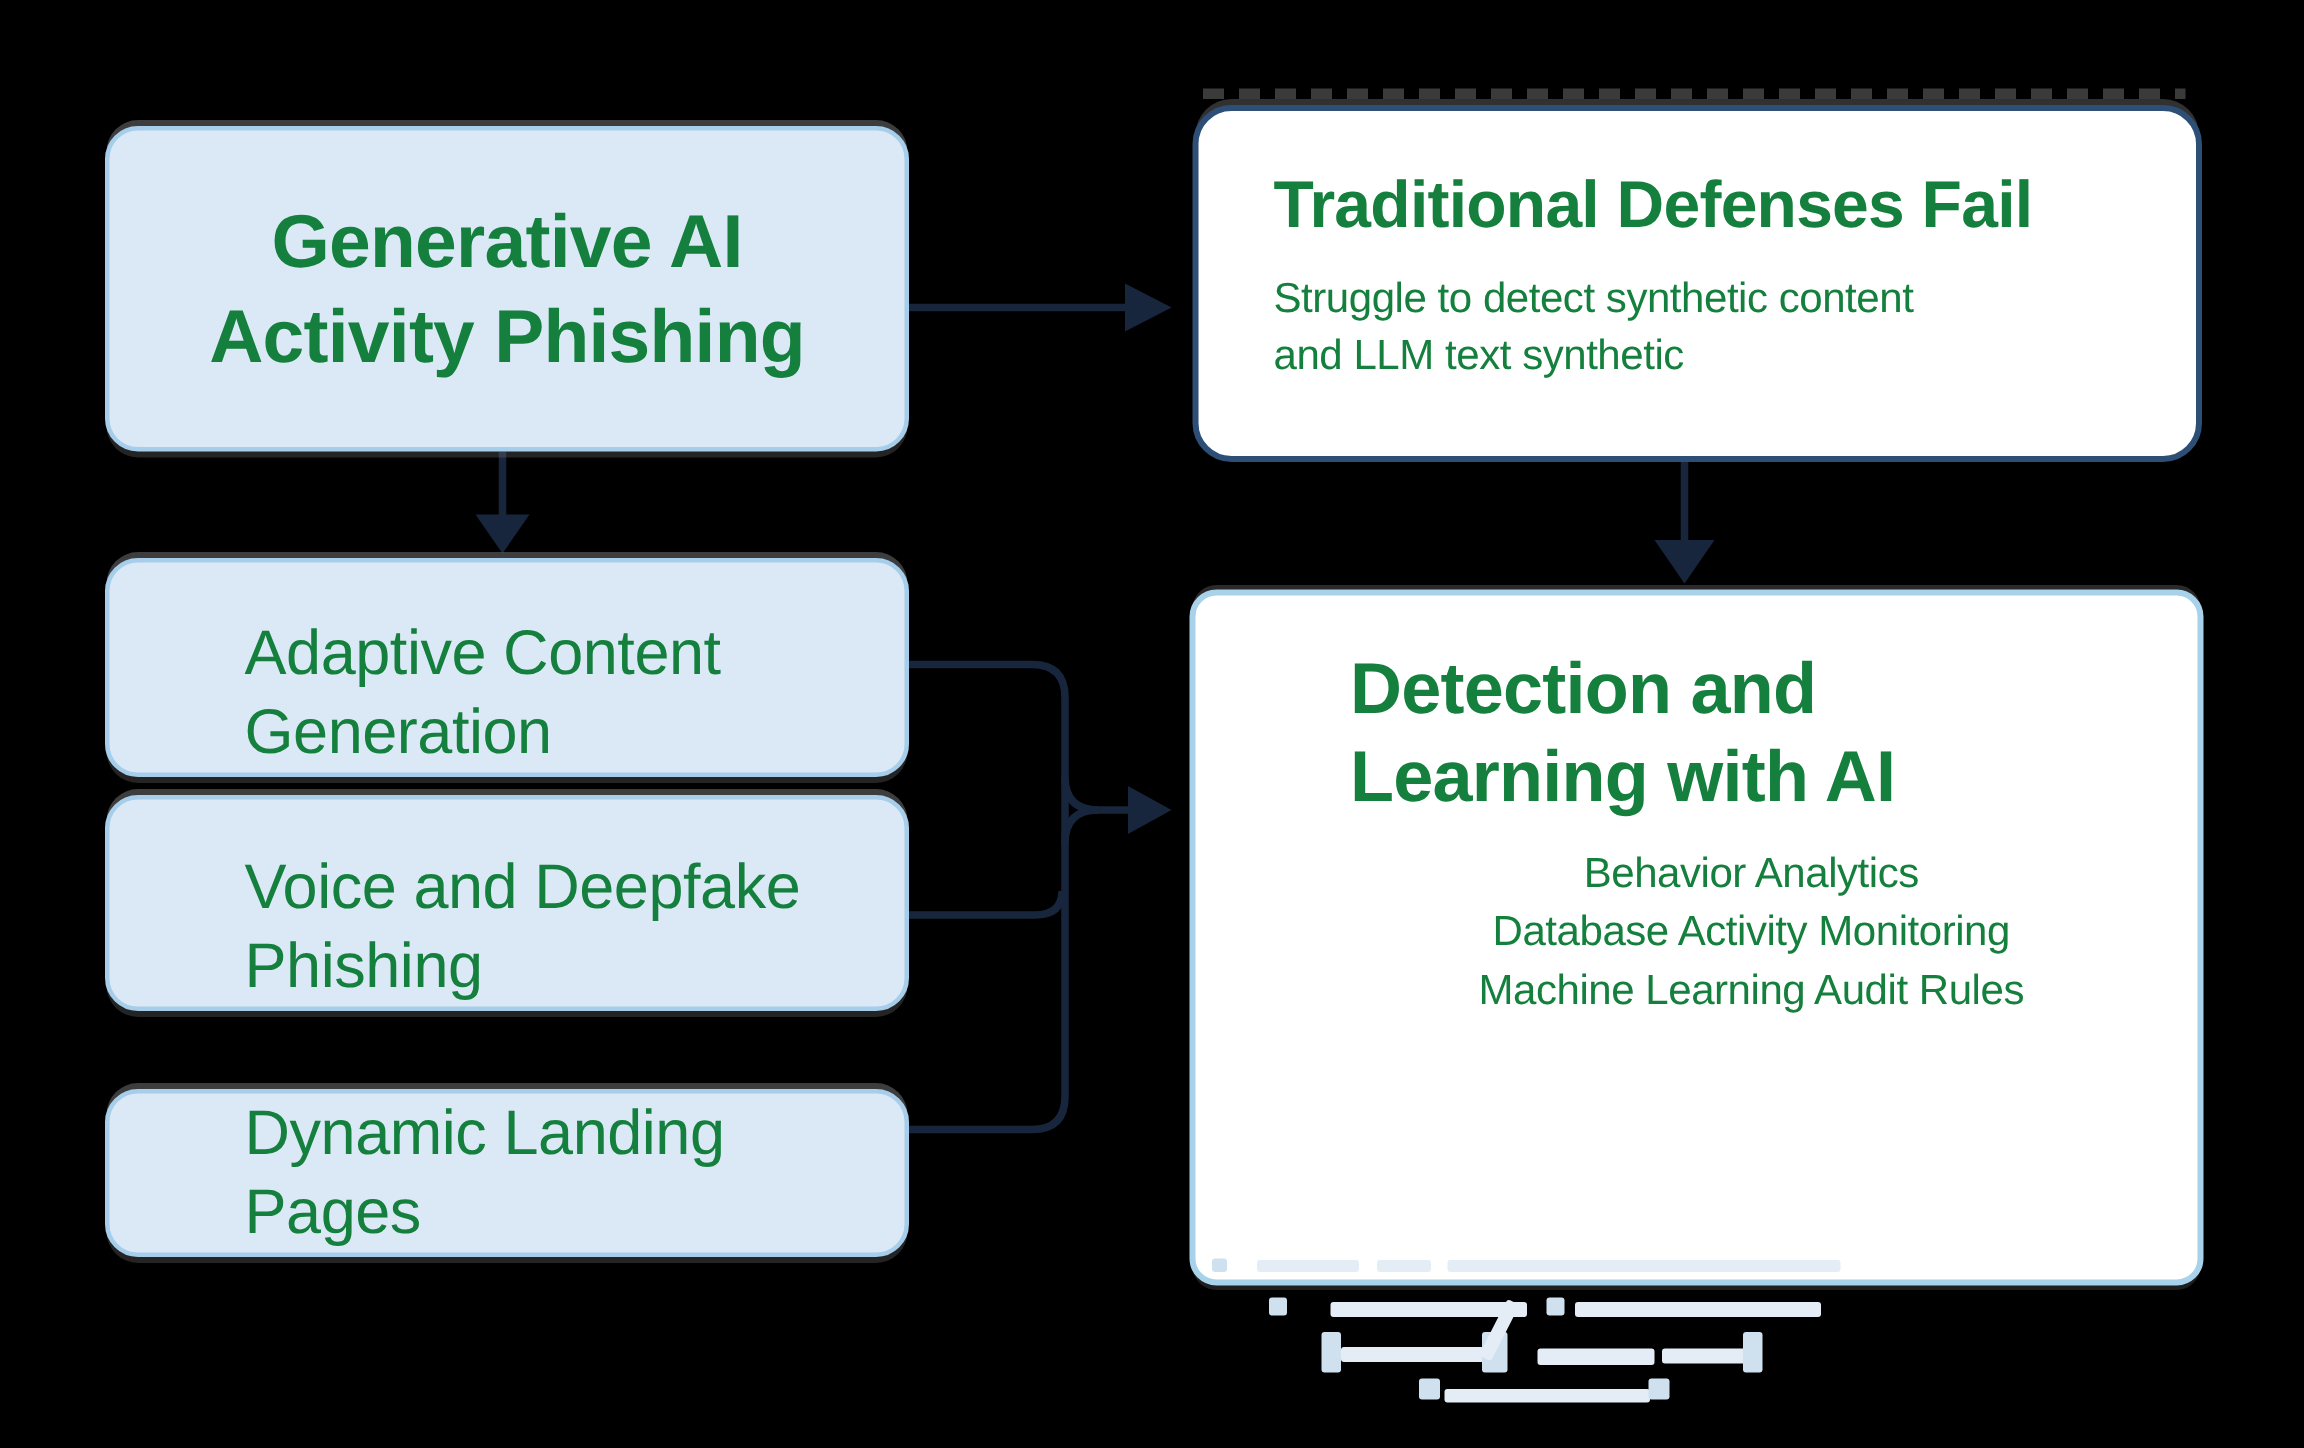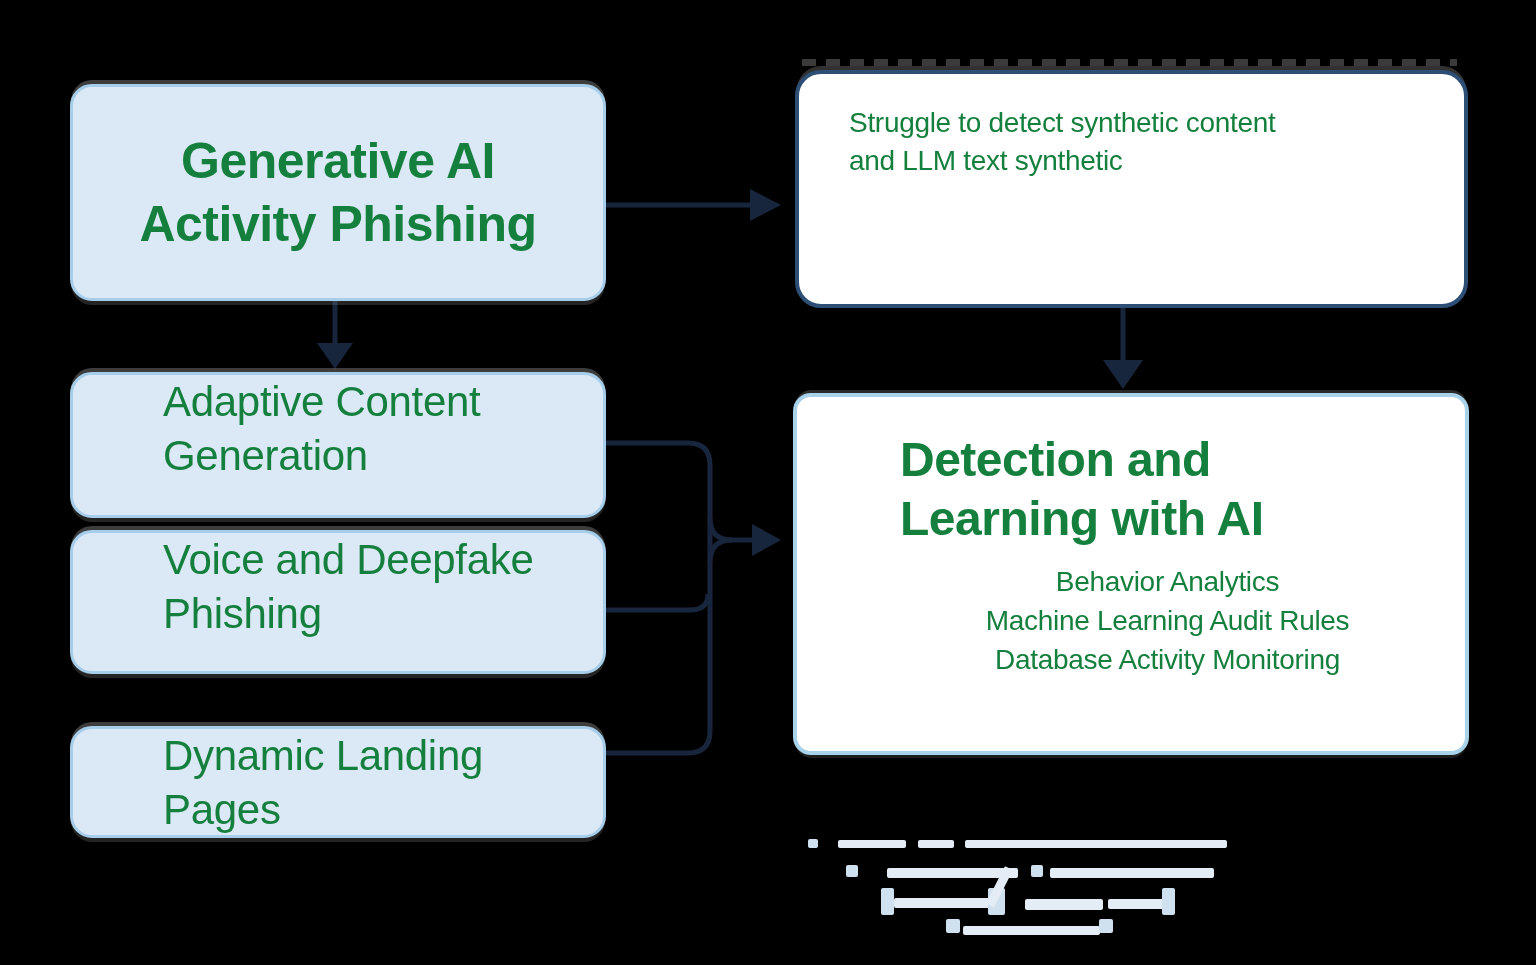--- a/index.html
+++ b/index.html
@@ -25,27 +25,27 @@
   }
 
   .node-generative{left:70px;top:84px;width:536px;height:217px;
     display:flex;align-items:center;justify-content:center;text-align:center;}
   .node-generative .title{font-size:50px;font-weight:bold;line-height:1.26;letter-spacing:-.5px;}
 
   .node-traditional{left:795px;top:70px;width:673px;height:238px;padding:30px 40px 0 50px;}
   .node-traditional .title{font-size:44px;font-weight:bold;letter-spacing:-.5px;margin:8px 0 18px 0;}
   .node-traditional .body{font-size:28px;line-height:1.35;letter-spacing:-.3px;}
 
-  .node-item{left:70px;width:536px;display:flex;align-items:flex-start;padding-left:90px;}
+  .node-item{left:70px;width:536px;display:flex;align-items:flex-end;padding-left:90px;}
   .node-item .label{font-size:42px;line-height:1.28;letter-spacing:-.3px;max-width:400px;}
   .node-adaptive{top:372px;height:146px;}
   .node-voice{top:530px;height:144px;}
   .node-dynamic{top:726px;height:112px;}
 
-  .node-detection{left:793px;top:393px;width:676px;height:362px;padding:34px 30px 0 103px;}
+  .node-detection{left:793px;top:393px;width:676px;height:464px;padding:34px 30px 0 103px;}
   .node-detection .title{font-size:48px;font-weight:bold;line-height:1.22;letter-spacing:-.5px;margin:0 0 14px 0;}
   .node-detection .items{font-size:28px;line-height:1.4;letter-spacing:-.3px;text-align:center;}
 
   .dash-artifact{
     left:802px;top:59px;width:655px;height:7px;opacity:.9;
     background:repeating-linear-gradient(90deg,rgba(72,72,72,.9) 0 14px,rgba(0,0,0,0) 14px 24px);
   }
 
   .bar{position:absolute;background:#e4edf6;border-radius:2px;}
   .bar.sq{background:#cfe0ef;}
@@ -85,20 +85,21 @@
   <div class="abs dash-artifact"></div>
 
   <div class="node light node-generative">
     <div class="title">
       <div>Generative AI</div>
       <div>Activity Phishing</div>
     </div>
   </div>
 
   <div class="node white-dark node-traditional">
+    <div class="title">Traditional Defenses Fail</div>
     <div class="body">
       <div>Struggle to detect synthetic content</div>
       <div>and LLM text synthetic</div>
     </div>
   </div>
 
   <div class="node light node-item node-adaptive">
     <div class="label">Adaptive Content Generation</div>
   </div>
 
@@ -110,22 +111,22 @@
     <div class="label">Dynamic Landing Pages</div>
   </div>
 
   <div class="node white-light node-detection">
     <div class="title">
       <div>Detection and</div>
       <div>Learning with AI</div>
     </div>
     <div class="items">
       <div>Behavior Analytics</div>
+      <div>Database Activity Monitoring</div>
       <div>Machine Learning Audit Rules</div>
-      <div>Database Activity Monitoring</div>
     </div>
   </div>
 
   <div id="watermark">
       <div class="bar sq" style="left: 808px; top: 839px; width: 10px; height: 9px;"></div>
       <div class="bar" style="left: 838px; top: 840px; width: 68px; height: 8px;"></div>
       <div class="bar" style="left: 918px; top: 840px; width: 36px; height: 8px;"></div>
       <div class="bar" style="left: 965px; top: 840px; width: 262px; height: 8px;"></div>
       <div class="bar sq" style="left: 846px; top: 865px; width: 12px; height: 12px;"></div>
       <div class="bar" style="left: 887px; top: 868px; width: 131px; height: 10px;"></div>

